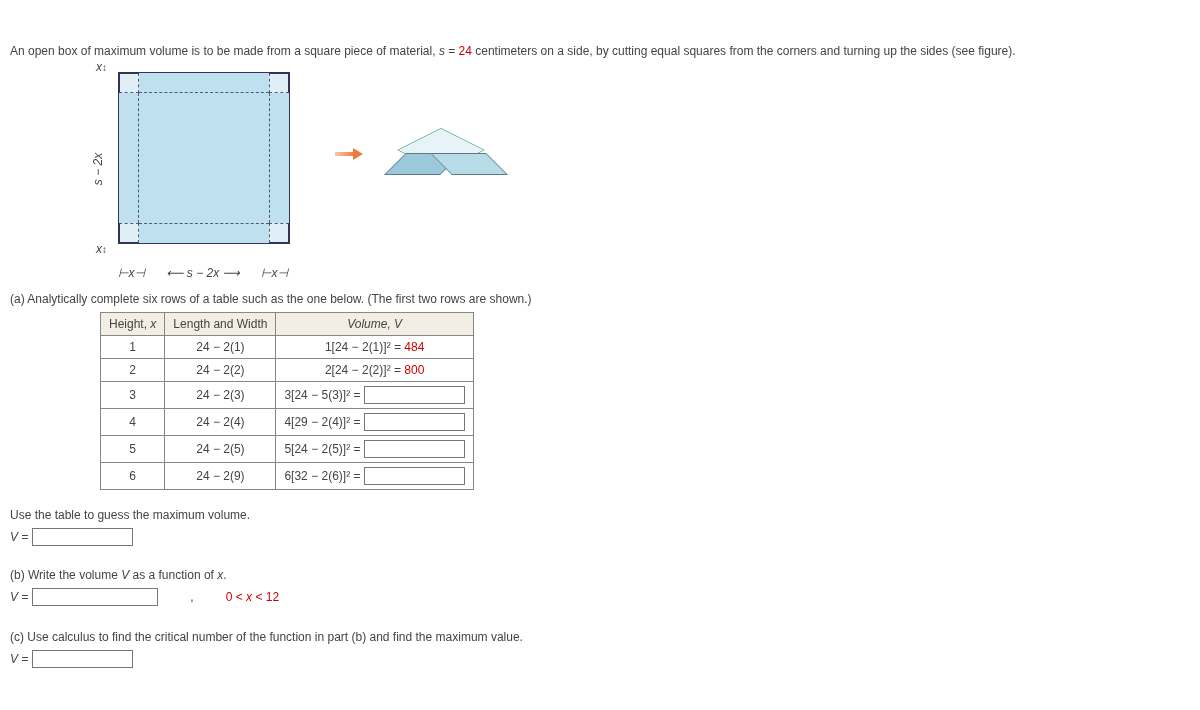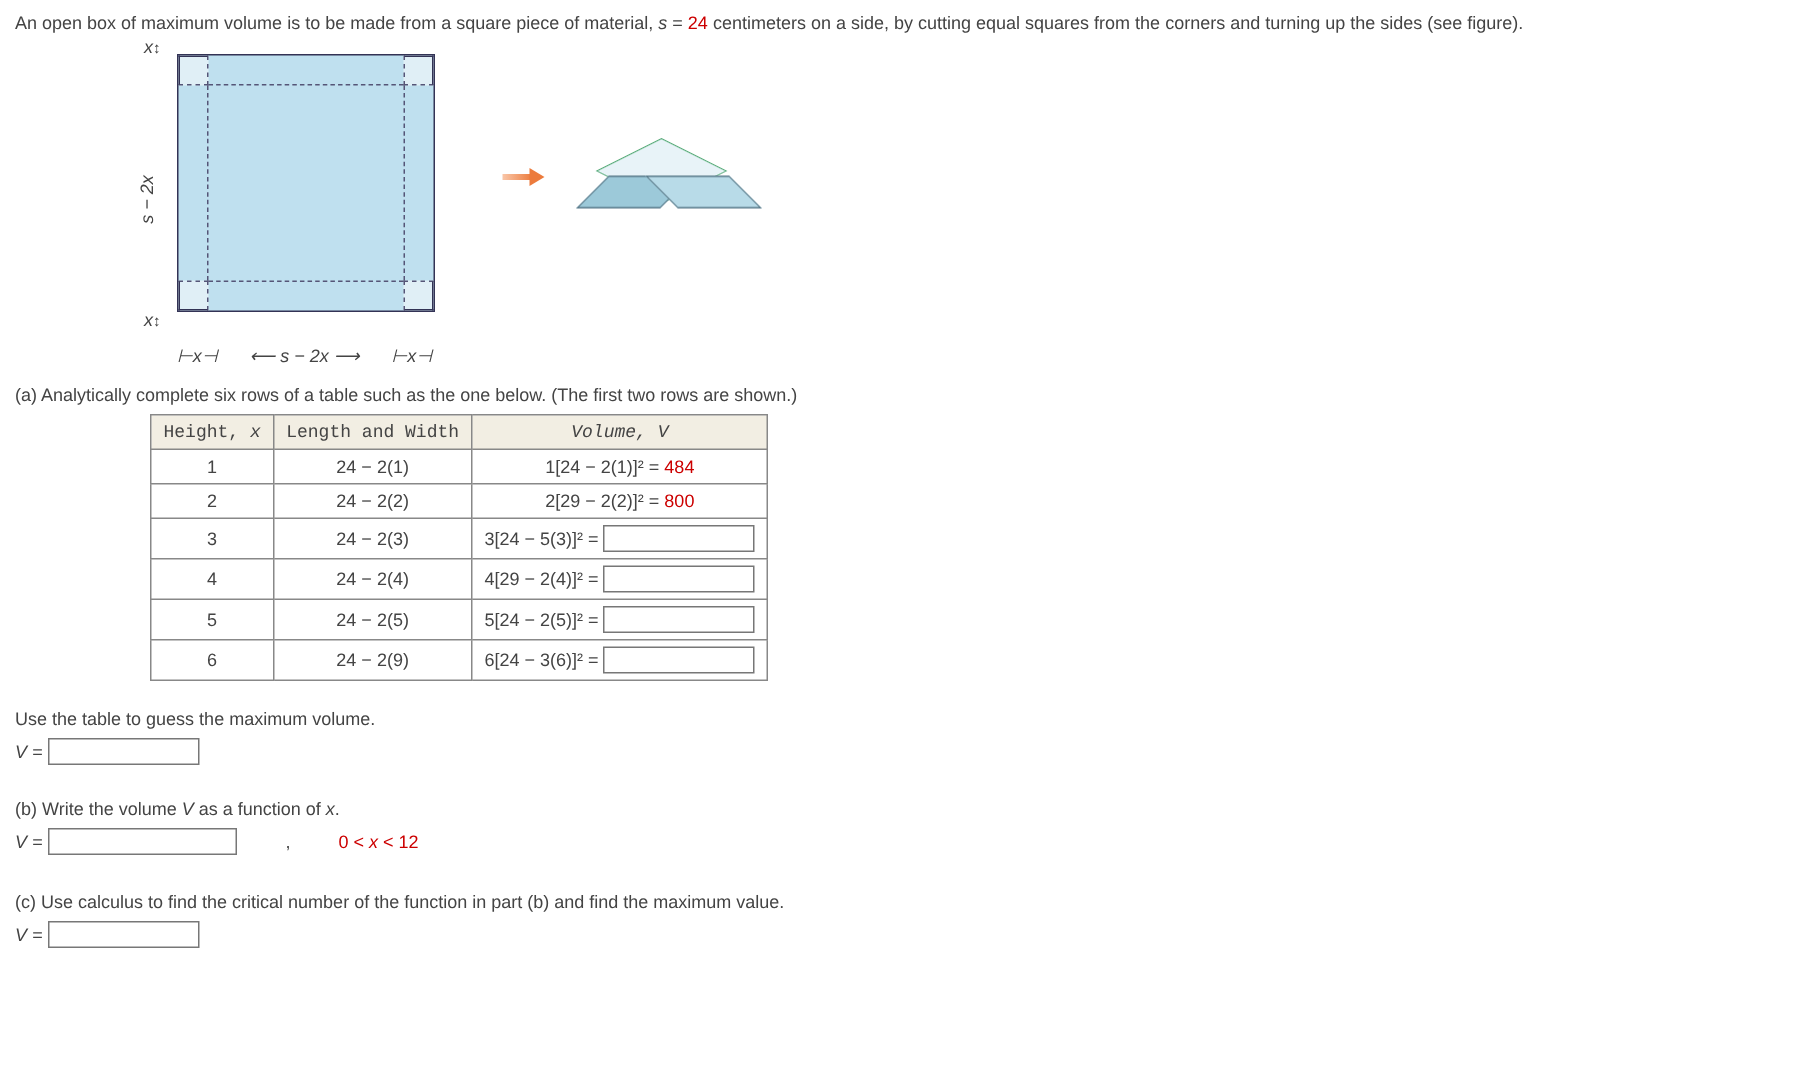--- a/index.html
+++ b/index.html
@@ -5,21 +5,21 @@
   body {
     font-family: Verdana, Geneva, sans-serif;
     font-size: 12px;
     color: #444;
     margin: 0;
     padding: 8px 10px;
     background: #fff;
   }
   .red { color: #c00; }
   .ital { font-style: italic; }
-  .problem-text { margin-bottom: 6px; }
+  .problem-text { margin-bottom: 6px; margin-top: 36px; }
 
   
   .figure-row {
     display: flex;
     align-items: center;
     margin-left: 90px;
     margin-bottom: 18px;
     gap: 25px;
   }
   .figure-flat {
@@ -113,21 +113,20 @@
   table.data th, table.data td {
     border: 1px solid #888;
     padding: 4px 8px;
     font-size: 12px;
     text-align: center;
     color:#444;
   }
   table.data th {
     background: #f2eee3;
     font-weight: normal;
-    font-family: Liberation Mono, monospace;
   }
   table.data td .expr { white-space: nowrap; }
   input.ans {
     width: 95px;
     height: 16px;
     border: 1px solid #777;
     font-size: 12px;
     padding: 0 2px;
   }
 
@@ -188,41 +187,41 @@
   </thead>
   <tbody id="tbody">
       <tr>
         <td>1</td>
         <td>24 − 2(1)</td>
         <td><span class="expr">1[24 − 2(1)]² = </span><span class="red">484</span></td>
       </tr>
       <tr>
         <td>2</td>
         <td>24 − 2(2)</td>
-        <td><span class="expr">2[29 − 2(2)]² = </span><span class="red">800</span></td>
+        <td><span class="expr">2[24 − 2(2)]² = </span><span class="red">800</span></td>
       </tr>
       <tr>
         <td>3</td>
         <td>24 − 2(3)</td>
         <td><span class="expr">3[24 − 5(3)]² = </span><input class="ans" style=""></td>
       </tr>
       <tr>
         <td>4</td>
         <td>24 − 2(4)</td>
         <td><span class="expr">4[29 − 2(4)]² = </span><input class="ans" style=""></td>
       </tr>
       <tr>
         <td>5</td>
         <td>24 − 2(5)</td>
         <td><span class="expr">5[24 − 2(5)]² = </span><input class="ans" style=""></td>
       </tr>
       <tr>
         <td>6</td>
         <td>24 − 2(9)</td>
-        <td><span class="expr">6[24 − 3(6)]² = </span><input class="ans" style=""></td>
+        <td><span class="expr">6[32 − 2(6)]² = </span><input class="ans" style=""></td>
       </tr>
     </tbody>
 </table>
 
 <div class="section">Use the table to guess the maximum volume.</div>
 <div class="section inline">
   <span class="ital">V =</span>
   <input class="ans" style="">
 </div>
 

